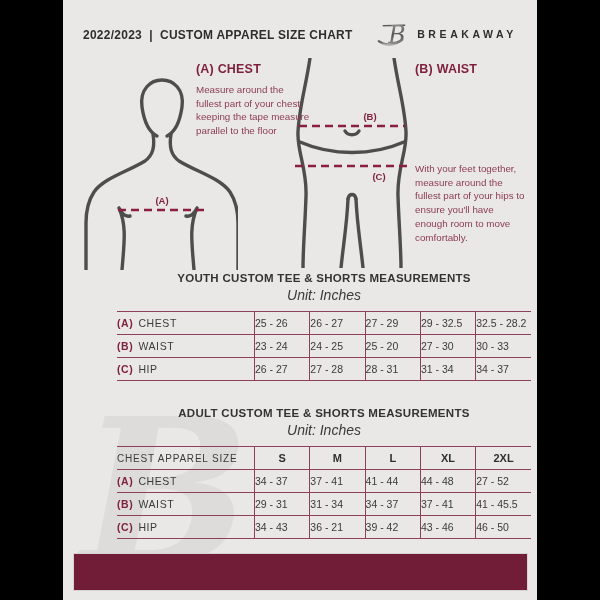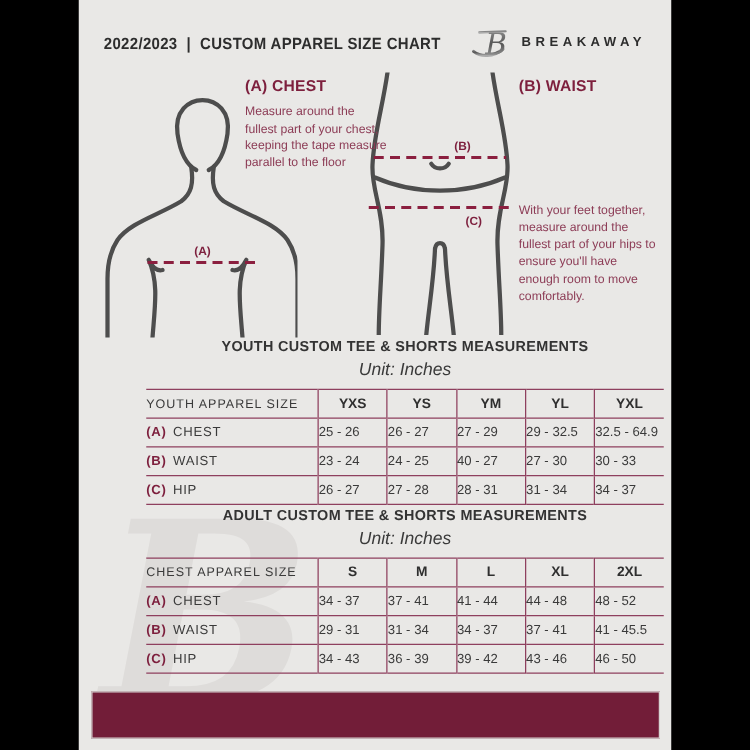--- a/index.html
+++ b/index.html
@@ -127,41 +127,33 @@
     <div class="inst inst-hips">
       <p>With your feet together, measure around the fullest part of your hips to ensure you'll have enough room to move comfortably.</p>
     </div>
   </div>
 
   <div class="section section-youth">
     <p class="tbl-title">YOUTH CUSTOM TEE &amp; SHORTS MEASUREMENTS</p>
     <p class="tbl-unit">Unit: Inches</p>
     <table class="size-table">
       <tbody>
-          <tr>
-        <td class="hdr-lbl">YOUTH APPAREL SIZE</td>
-        <td class="size">YXS</td>
-        <td class="size">YS</td>
-        <td class="size">YM</td>
-        <td class="size">YL</td>
-        <td class="size">YXL</td>
-      </tr>
       <tr>
         <td class="lbl"><span class="pfx">(A)</span><span>CHEST</span></td>
         <td class="val">25 - 26</td>
         <td class="val">26 - 27</td>
         <td class="val">27 - 29</td>
         <td class="val">29 - 32.5</td>
-        <td class="val">32.5 - 64.9</td>
+        <td class="val">32.5 - 28.2</td>
       </tr>
       <tr>
         <td class="lbl"><span class="pfx">(B)</span><span>WAIST</span></td>
         <td class="val">23 - 24</td>
         <td class="val">24 - 25</td>
-        <td class="val">40 - 27</td>
+        <td class="val">25 - 20</td>
         <td class="val">27 - 30</td>
         <td class="val">30 - 33</td>
       </tr>
       <tr>
         <td class="lbl"><span class="pfx">(C)</span><span>HIP</span></td>
         <td class="val">26 - 27</td>
         <td class="val">27 - 28</td>
         <td class="val">28 - 31</td>
         <td class="val">31 - 34</td>
         <td class="val">34 - 37</td>
@@ -182,34 +174,34 @@
         <td class="size">L</td>
         <td class="size">XL</td>
         <td class="size">2XL</td>
       </tr>
       <tr>
         <td class="lbl"><span class="pfx">(A)</span><span>CHEST</span></td>
         <td class="val">34 - 37</td>
         <td class="val">37 - 41</td>
         <td class="val">41 - 44</td>
         <td class="val">44 - 48</td>
-        <td class="val">48 - 52</td>
+        <td class="val">27 - 52</td>
       </tr>
       <tr>
         <td class="lbl"><span class="pfx">(B)</span><span>WAIST</span></td>
         <td class="val">29 - 31</td>
         <td class="val">31 - 34</td>
         <td class="val">34 - 37</td>
         <td class="val">37 - 41</td>
         <td class="val">41 - 45.5</td>
       </tr>
       <tr>
         <td class="lbl"><span class="pfx">(C)</span><span>HIP</span></td>
         <td class="val">34 - 43</td>
-        <td class="val">36 - 39</td>
+        <td class="val">36 - 21</td>
         <td class="val">39 - 42</td>
         <td class="val">43 - 46</td>
         <td class="val">46 - 50</td>
       </tr>
     </tbody>
       </table>
   </div>
 
   <div class="footer-bar"></div>
 

